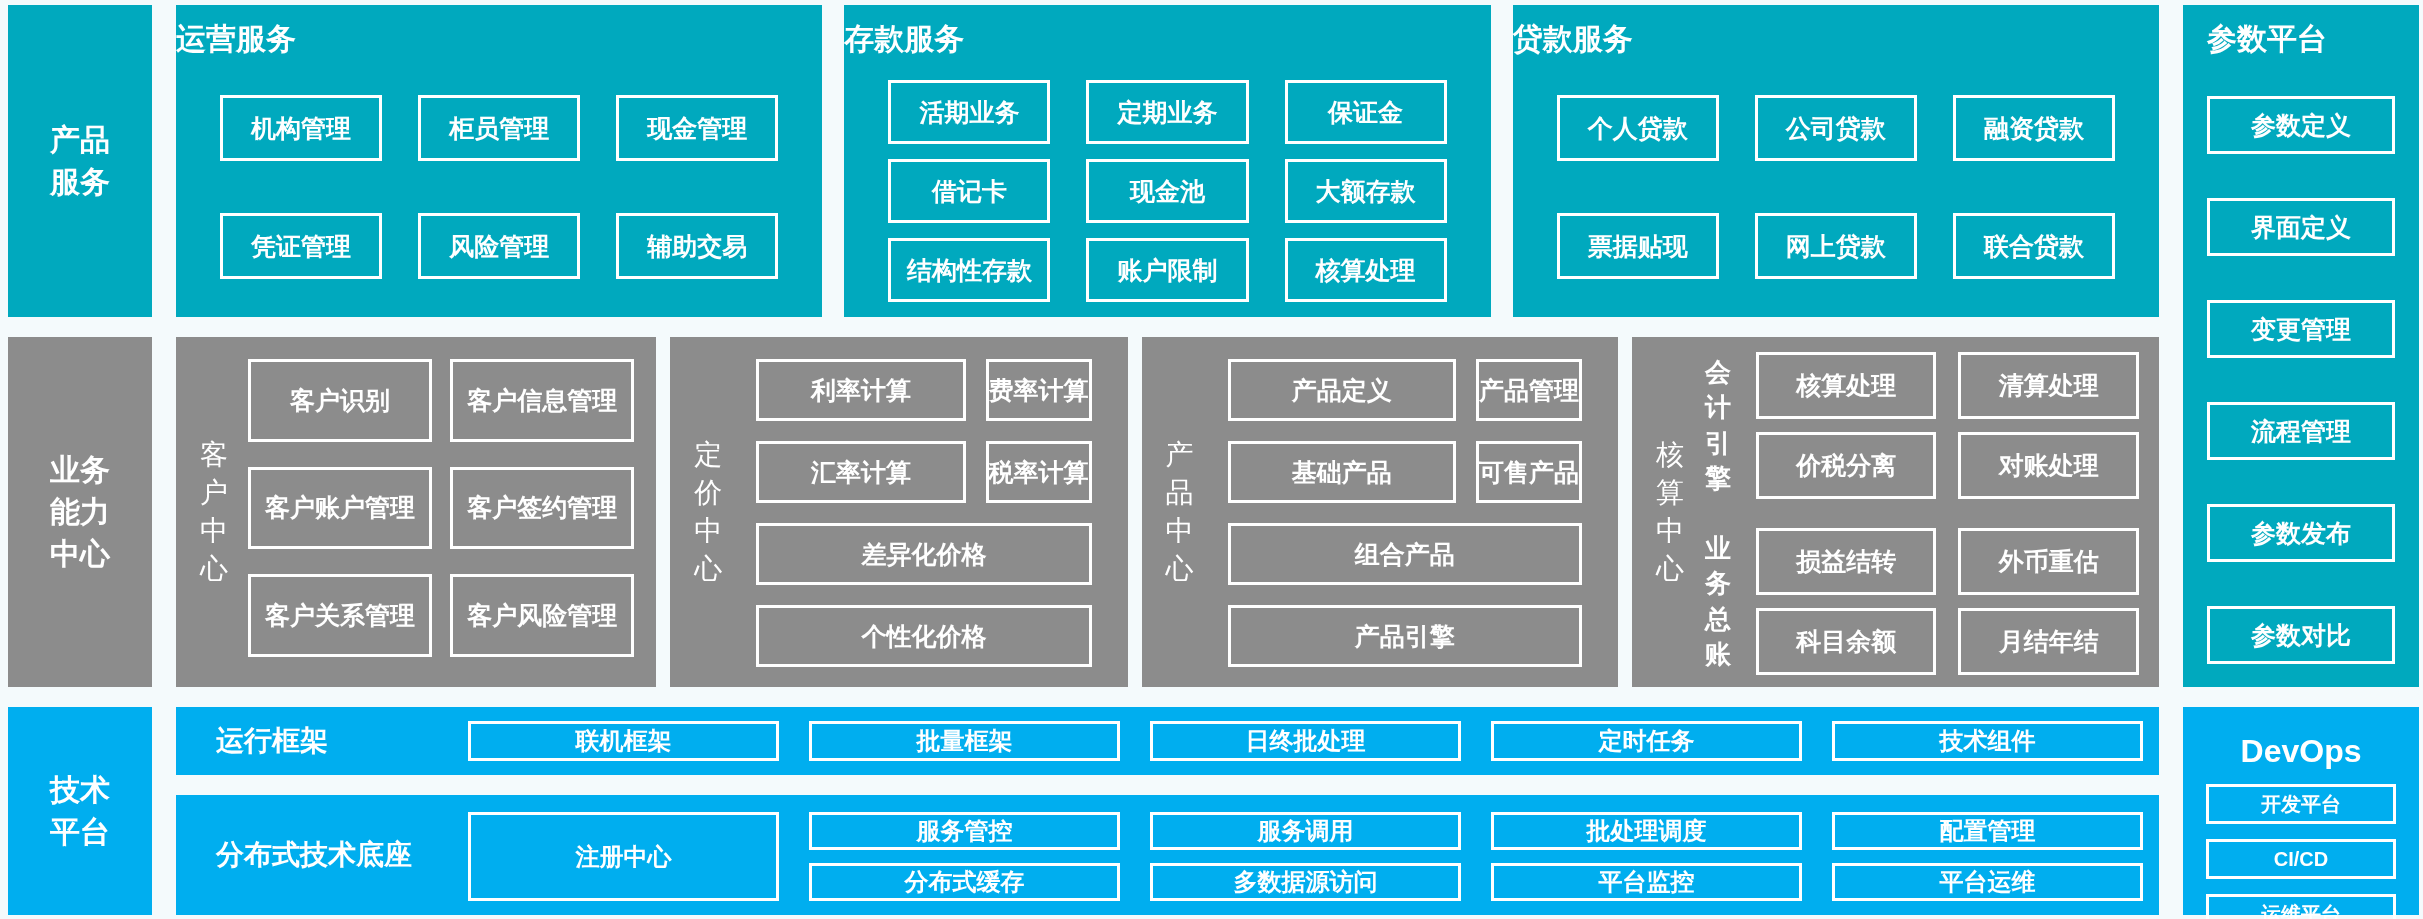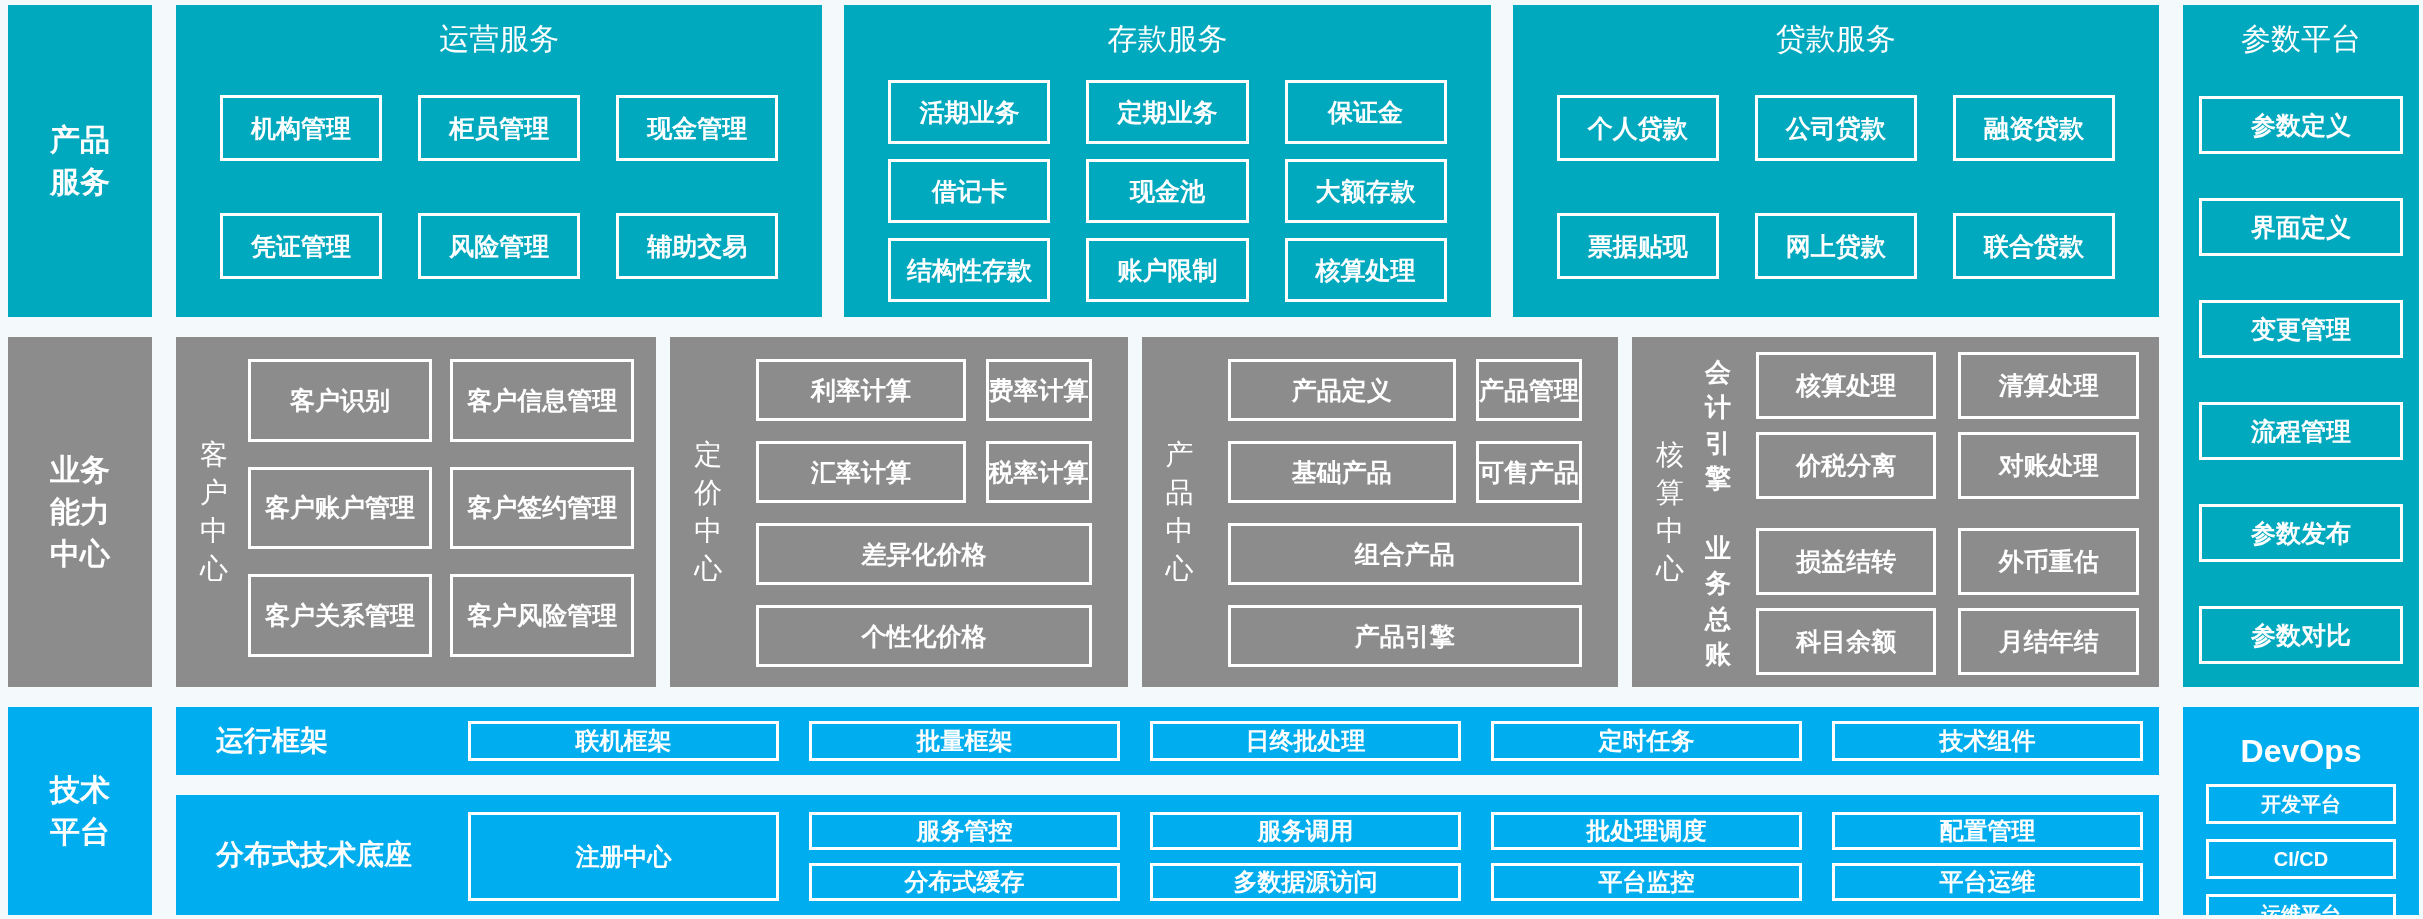--- a/index.html
+++ b/index.html
@@ -23,36 +23,36 @@
   .teal{background:var(--teal,#00A9BE)}
   .gray{background:var(--gray,#8C8C8C)}
   .blue{background:var(--blue,#00AEEF)}
   .sidebar{display:flex}
   .sb-label{
     margin:auto;width:68px;
     color:#fff;font-weight:bold;font-size:30px;line-height:1.4;
     text-align:center;word-break:break-all;
   }
   .panel-title{
-    color:#fff;font-weight:normal;font-size:30px;text-align:center;
+    color:#fff;font-weight:bold;font-size:30px;text-align:left;
     padding-top:14px;
   }
   .box{
     border:3px solid #fff;color:#fff;font-weight:bold;
     display:flex;align-items:center;justify-content:center;
     text-align:center;font-size:25px;box-sizing:border-box;
   }
   
   .top-row{display:grid;grid-template-columns:repeat(3,1fr);gap:22px}
   .grid-2x3{display:grid;grid-template-columns:repeat(3,1fr);column-gap:36px;row-gap:52px;margin:35px 44px 0}
   .grid-2x3 .box{height:66px}
   .grid-3x3{display:grid;grid-template-columns:repeat(3,1fr);column-gap:36px;row-gap:15px;margin:20px 44px 0}
   .grid-3x3 .box{height:64px}
   
-  .param{display:flex;flex-direction:column;padding:0 16px}
+  .param{display:flex;flex-direction:column;padding:0 24px}
   .param-list{display:flex;flex-direction:column;gap:44px;margin-top:36px}
   .param-list .box{height:58px;font-size:25px}
   
   .mid-row{display:grid;grid-template-columns:482fr 459fr 478fr 529fr;gap:14px}
   .gray-panel{display:flex;gap:14px;padding:0 20px}
   .vlabel{
     align-self:center;width:36px;color:#fff;font-weight:normal;font-size:28px;
     line-height:1.35;text-align:center;word-break:break-all;flex:none;
   }
   .cust-grid{flex:1;display:grid;grid-template-columns:1fr 1fr;gap:25px 18px;margin:22px 2px 30px}

